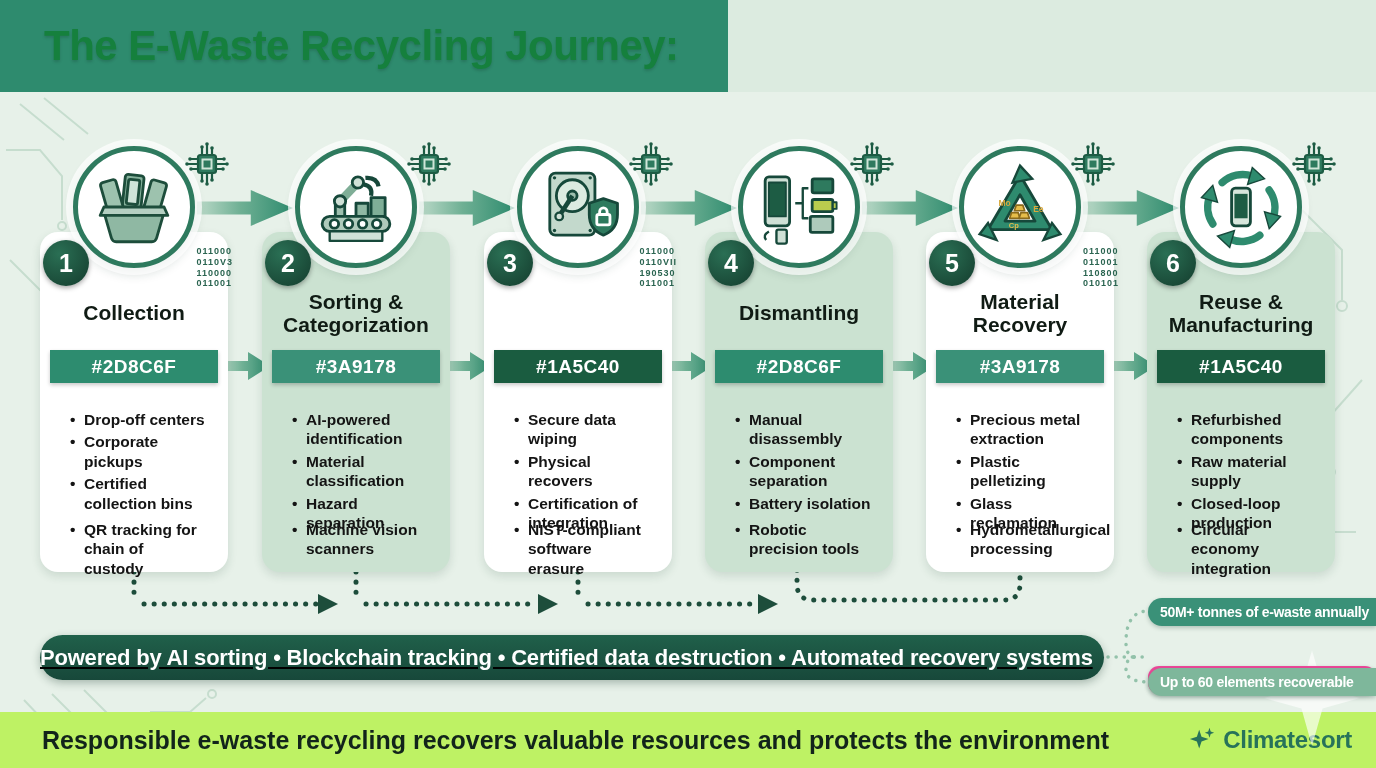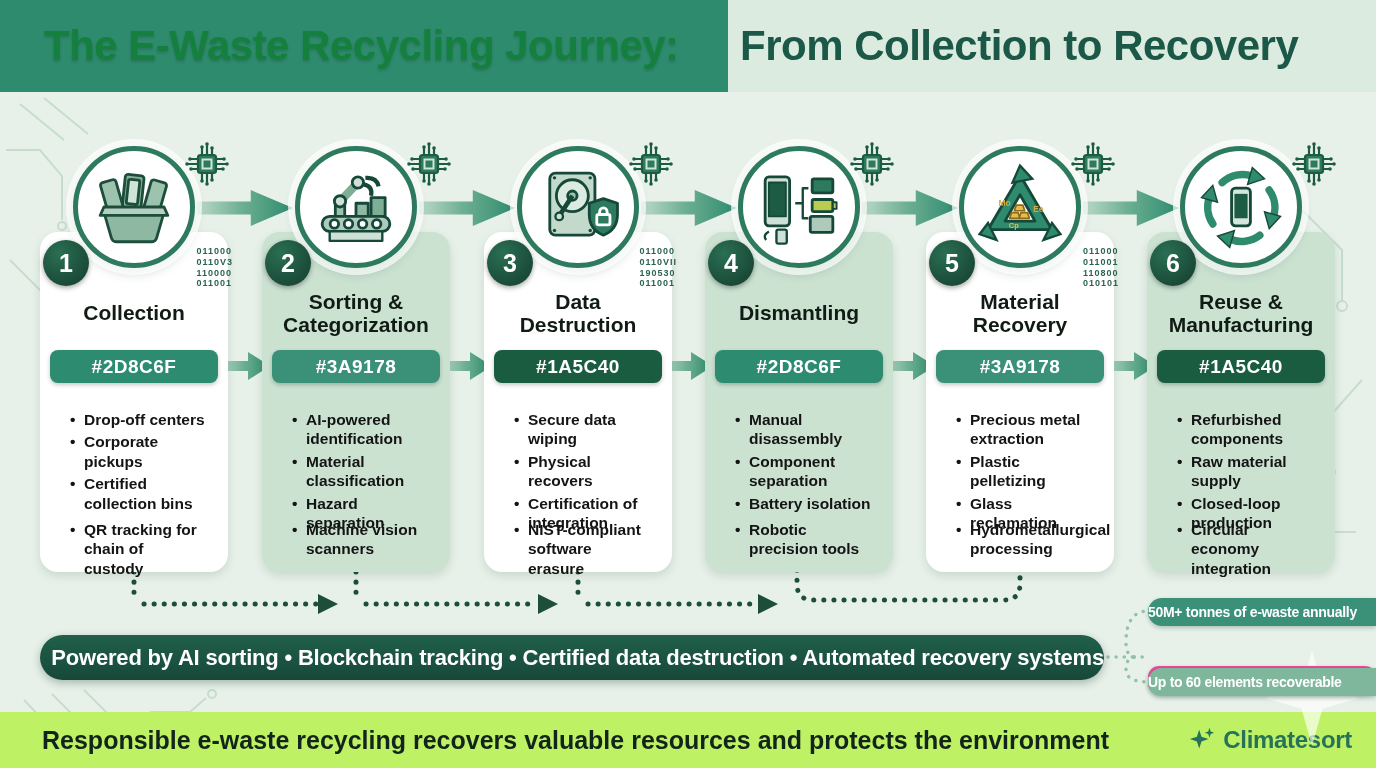--- a/index.html
+++ b/index.html
@@ -32,46 +32,46 @@
   .binary{position:absolute;right:12px;top:106px;z-index:4;font-family:Liberation Sans, sans-serif;
         font-size:9px;font-weight:bold;line-height:1.2;color:#2a6450;letter-spacing:1px;}
   .badge{position:absolute;left:20px;top:100px;width:46px;height:46px;border-radius:50%;
         background:radial-gradient(circle at 35% 30%,#2a6f54,#143c2d);z-index:5;
         color:#fff;font-size:25px;font-weight:bold;display:flex;align-items:center;justify-content:center;
         box-shadow:0 2px 5px rgba(0,0,0,.35);}
   .title{position:absolute;top:48px;left:8px;right:8px;height:66px;display:flex;align-items:center;
         justify-content:center;text-align:center;font-size:21px;font-weight:bold;color:#101b14;line-height:1.1;}
   .title span{display:inline-block;max-width:162px;}
   .hex{position:absolute;top:118px;left:50%;transform:translateX(-50%);width:168px;height:33px;
-        border-radius:8px;color:#ffffff;font-size:19px;font-weight:bold;text-align:center;line-height:33px;
+        border-radius:0;color:#ffffff;font-size:19px;font-weight:bold;text-align:center;line-height:33px;
         letter-spacing:.5px;box-shadow:0 2px 4px rgba(0,0,0,.22);}
   ul.points{position:absolute;top:162px;left:0;right:0;margin:16px;padding:0 5px 0 28px;list-style:none;}
   ul.points.extra{top:272px;}
   ul.points li{position:relative;font-size:15.5px;font-weight:bold;color:#141414;line-height:1.25;margin-bottom:3px;}
   ul.points li::before{content:"•";position:absolute;left:-14px;color:#141414;}
 
   
   .arrow{position:absolute;z-index:2;
         background:linear-gradient(90deg,#bcdac9 0%,#6fb094 45%,#2e8b6e 100%);
         clip-path:polygon(0 32%,56% 32%,56% 0,100% 50%,56% 100%,56% 68%,0 68%);}
   .arrow.big{width:96px;height:36px;top:190px;}
   .arrow.small{width:50px;height:28px;top:352px;}
 
   
   .dots-layer{position:absolute;inset:0;z-index:1;pointer-events:none;}
 
   
   .banner{position:absolute;left:40px;top:635px;width:1064px;height:45px;border-radius:24px;
         background:linear-gradient(180deg,#20604a,#17483a);z-index:5;display:flex;align-items:center;
-        justify-content:flex-end;box-shadow:0 3px 8px rgba(15,50,35,.3);}
+        justify-content:flex-start;box-shadow:0 3px 8px rgba(15,50,35,.3);text-decoration:underline;}
   .banner span{color:#fff;font-size:22px;font-weight:bold;letter-spacing:-0.2px;white-space:nowrap;}
 
   
   .stat{position:absolute;left:1148px;width:228px;height:28px;border-radius:14px 0 0 14px;z-index:6;
-        color:#fff;font-size:14px;font-weight:bold;line-height:28px;box-sizing:border-box;
+        color:#fff;font-size:14px;font-weight:bold;line-height:28px;padding-left:12px;box-sizing:border-box;
         white-space:nowrap;letter-spacing:-0.3px;box-shadow:0 2px 4px rgba(20,60,45,.25);}
 
   
   .footer{position:absolute;left:0;top:712px;width:100%;height:56px;background:#bef264;z-index:3;}
   .tagline{position:absolute;left:42px;top:50%;transform:translateY(-50%);font-size:25px;font-weight:bold;
         color:#12241b;white-space:nowrap;}
   .brand{position:absolute;right:24px;top:50%;transform:translateY(-50%);display:flex;align-items:center;gap:7px;}
   .brand-name{font-size:24px;font-weight:bold;color:#27735a;letter-spacing:-0.3px;}
   .glow-star{position:absolute;left:1264px;top:650px;width:96px;height:96px;z-index:4;pointer-events:none;
         background:#ffffff;opacity:.65;filter:blur(3px);
@@ -98,21 +98,20 @@
       <path d="M150 712 H190 L206 698"></path>
         <circle cx="212" cy="694" r="4"></circle>
       <path d="M1180 30 L1220 66 M1240 20 L1286 60"></path>
     </g>
   </svg>
 
   <div class="header">
     <div class="header-left"></div>
     <div class="header-right"></div>
     <div class="header-title-left">The E-Waste Recycling Journey:</div>
-    <div class="header-title-right">From Collection to Recovery</div>
   </div>
 
   <svg class="dots-layer" viewBox="0 0 1376 768">
     <g stroke="#1d4d3b" stroke-width="5" stroke-linecap="round" stroke-dasharray="0.1 10" fill="none">
       <path d="M134 572 V596"></path>
         <path d="M144 604 H316"></path>
       <path d="M356 572 V596"></path>
         <path d="M366 604 H536"></path>
       <path d="M578 572 V596"></path>
         <path d="M588 604 H756"></path>
@@ -306,23 +305,20 @@
           </g>
         </svg>
     </div>
     <div class="binary">
       <div>011000</div>
         <div>0110VII</div>
       <div>190530</div>
         <div>011001</div>
     </div>
     <div class="card">
-      <div class="title">
-          <span style="max-width:125px">Data Destruction</span>
-        </div>
       <div class="hex" style="background: rgb(26, 92, 64);">#1A5C40</div>
       <ul class="points">
         <li>Secure data wiping</li>
         <li>Physical recovers</li>
         <li>Certification of integration</li>
       </ul>
       <ul class="points extra">
         <li>NIST-compliant software erasure</li>
       </ul>
     </div>

